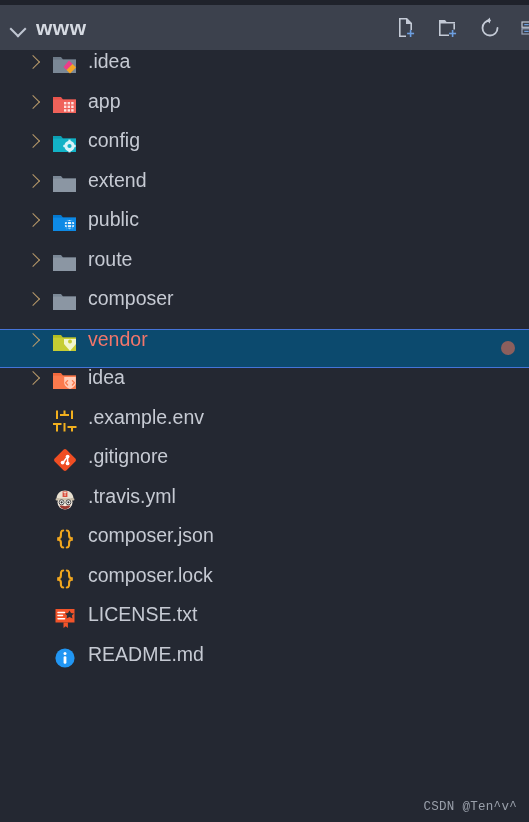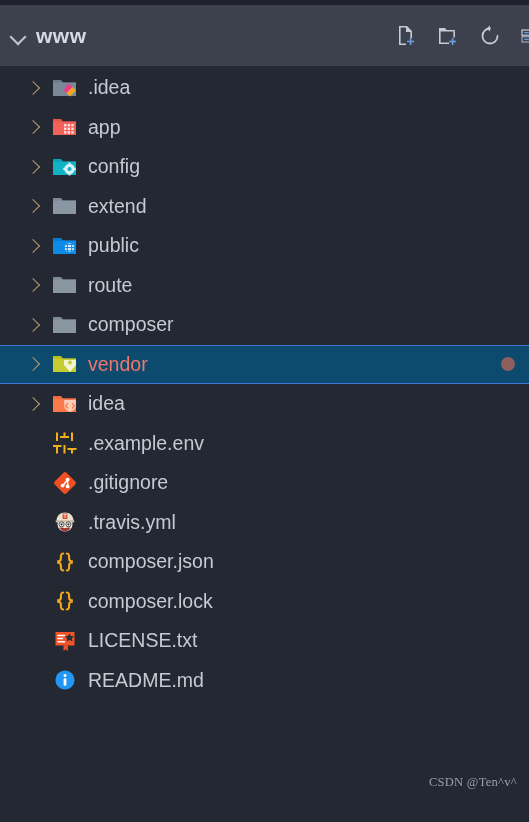--- a/index.html
+++ b/index.html
@@ -15,21 +15,21 @@
 
   
   .top-strip {
     height: 5px;
     background: #1f222b;
     width: 100%;
   }
 
   
   .toolbar {
-    height: 61px;
+    height: 45px;
     background: #3c414d;
     display: flex;
     align-items: center;
     padding: 0 0 0 8px;
     position: relative;
   }
   .toolbar-left {
     display: flex;
     align-items: center;
     flex: 1;
@@ -76,21 +76,20 @@
   
   .tree {
     position: relative;
     background: #242832;
     height: 777px;
     padding-top: 2px;
   }
   .row {
     height: 39.5px;
     display: flex;
-    align-items: center;
     padding-left: 24px;
     position: relative;
     cursor: default;
   }
   .row.selected {
     background: #0c4a6e;
     border-top: 1.5px solid #4574d8;
     border-bottom: 1.5px solid #4574d8;
   }
   .arrow {
@@ -135,24 +134,24 @@
     background: #8c5f5d;
   }
 
   
   .row.file { padding-left: 50px; }
 
   
   .watermark {
     position: absolute;
     right: 12px;
-    bottom: 32px;
+    bottom: 8px;
     font-size: 12.5px;
     color: #9aa0ab;
-    font-family: Liberation Serif, serif;
+    font-family: Liberation Mono, monospace;
     letter-spacing: 0.3px;
   }
 </style>
 </head>
 <body>
 
 <div class="top-strip"></div>
 
 <div class="toolbar">
   <div class="toolbar-left">

